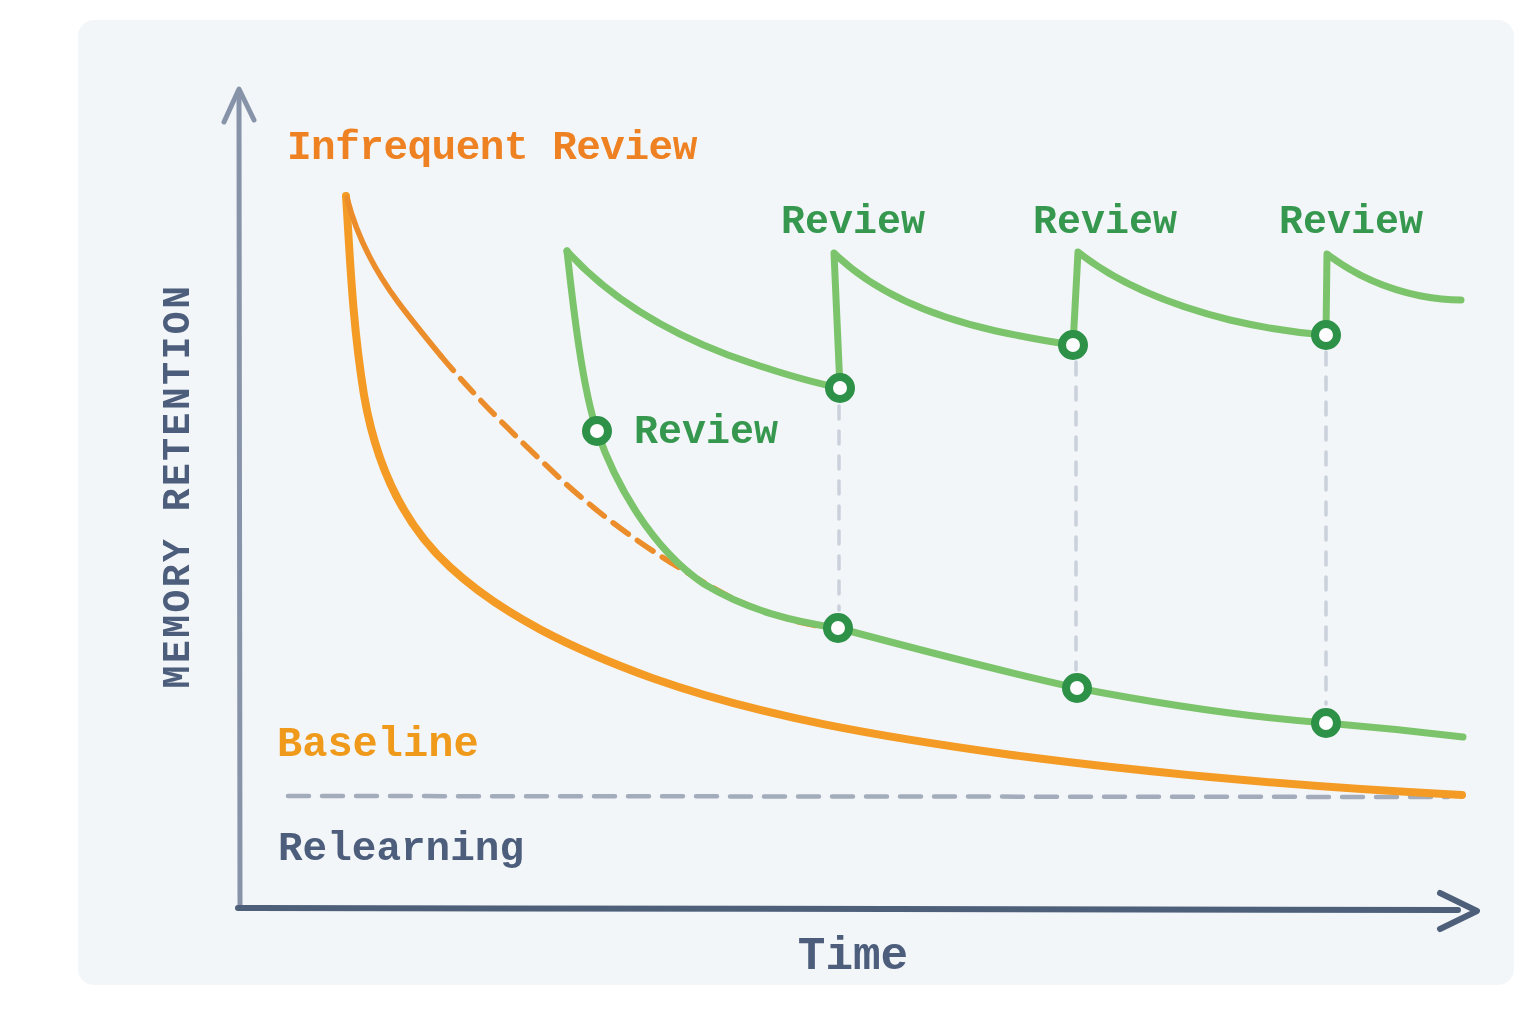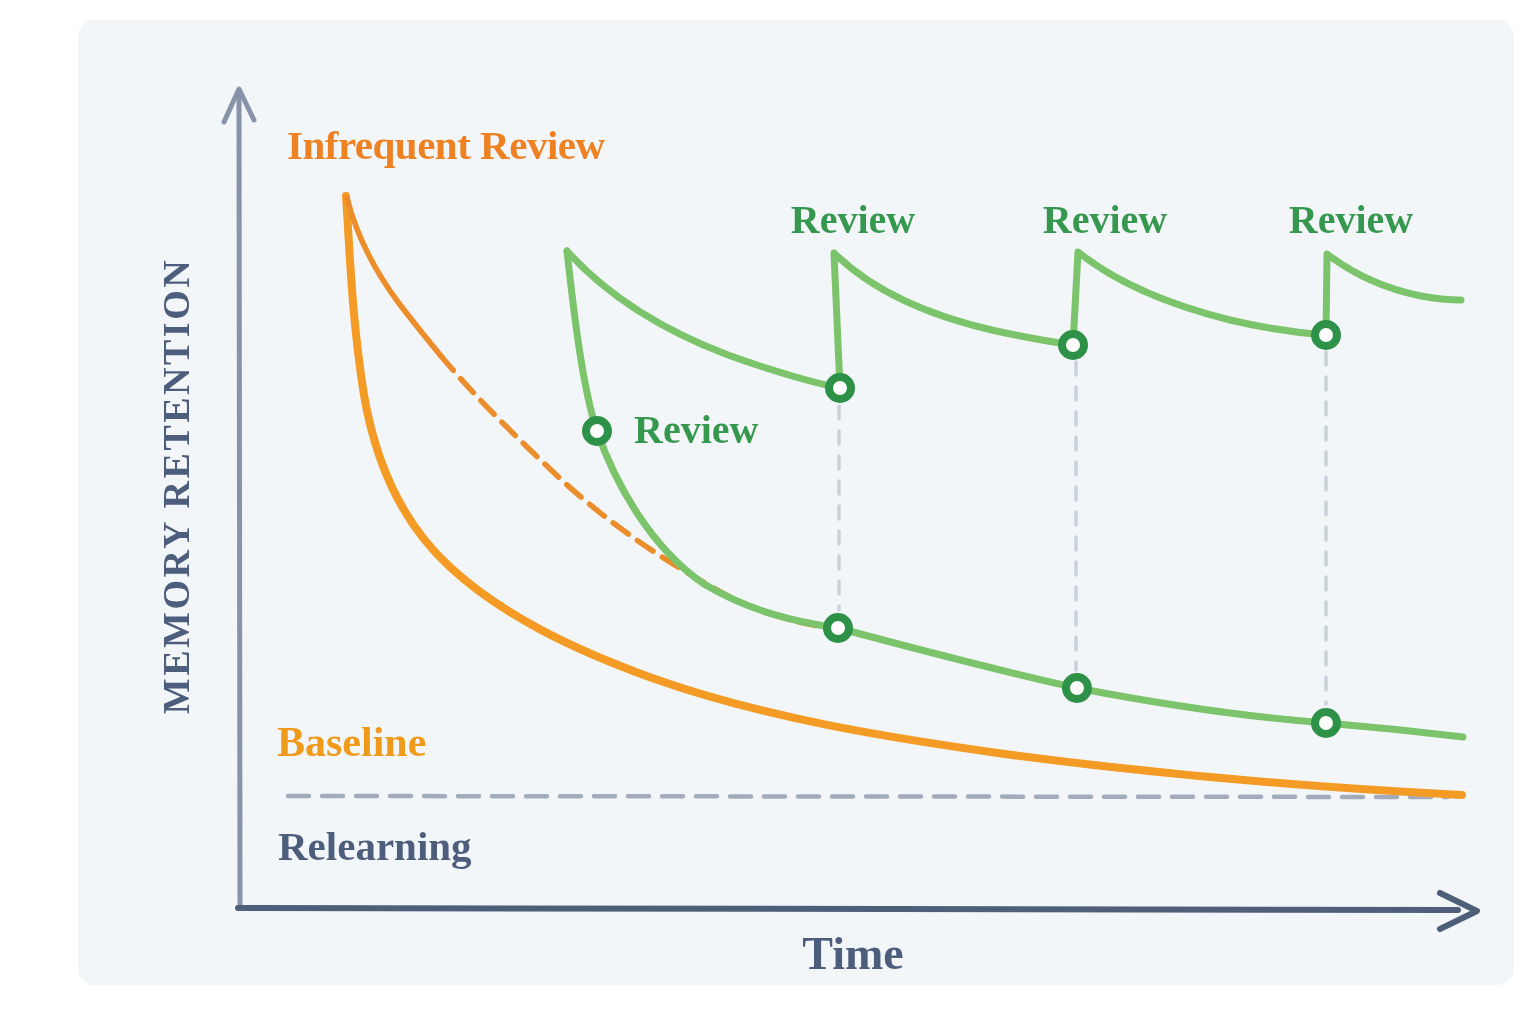--- a/index.html
+++ b/index.html
@@ -1,19 +1,19 @@
 <!DOCTYPE html>
 <html><head>
 <meta charset="utf-8">
 <style>
   html,body{margin:0;padding:0;background:#ffffff;}
   .stage{
     width:1536px;height:1024px;position:relative;overflow:hidden;
     background:#ffffff;
-    font-family:Liberation Serif, serif;
+    font-family:Liberation Mono, monospace;
   }
   svg{position:absolute;inset:0;}
   .curve{fill:none;stroke-linecap:round;stroke-linejoin:round;}
   .hand-text{font-weight:bold;}
   .marker{fill:#FCFDFC;}
 </style>
 </head>
 <body>
 
 <div class="stage">

